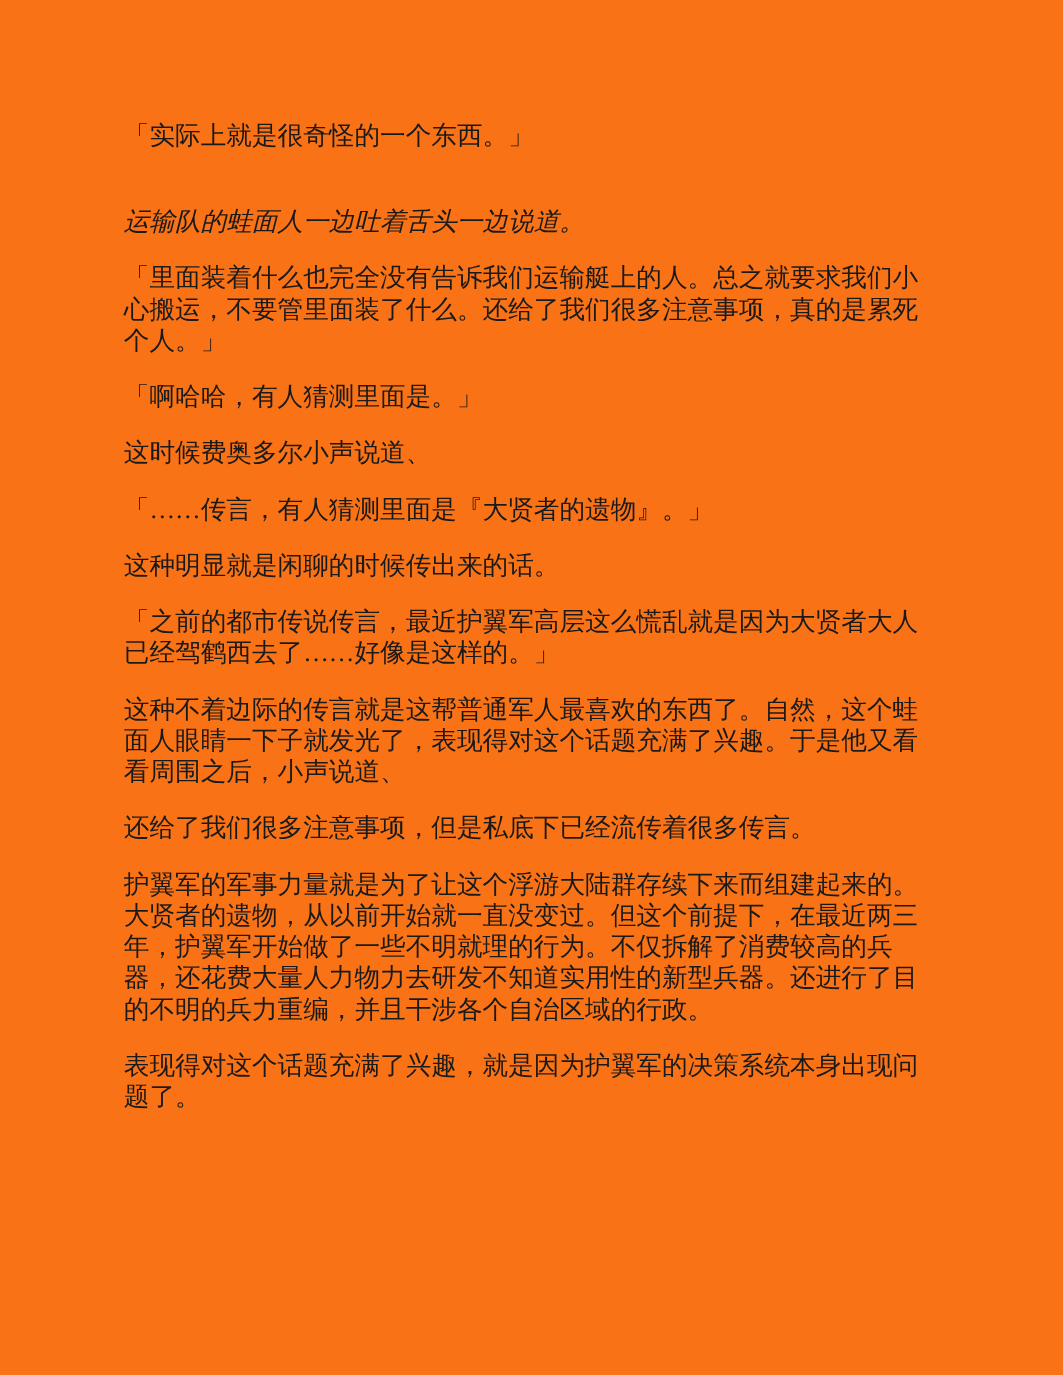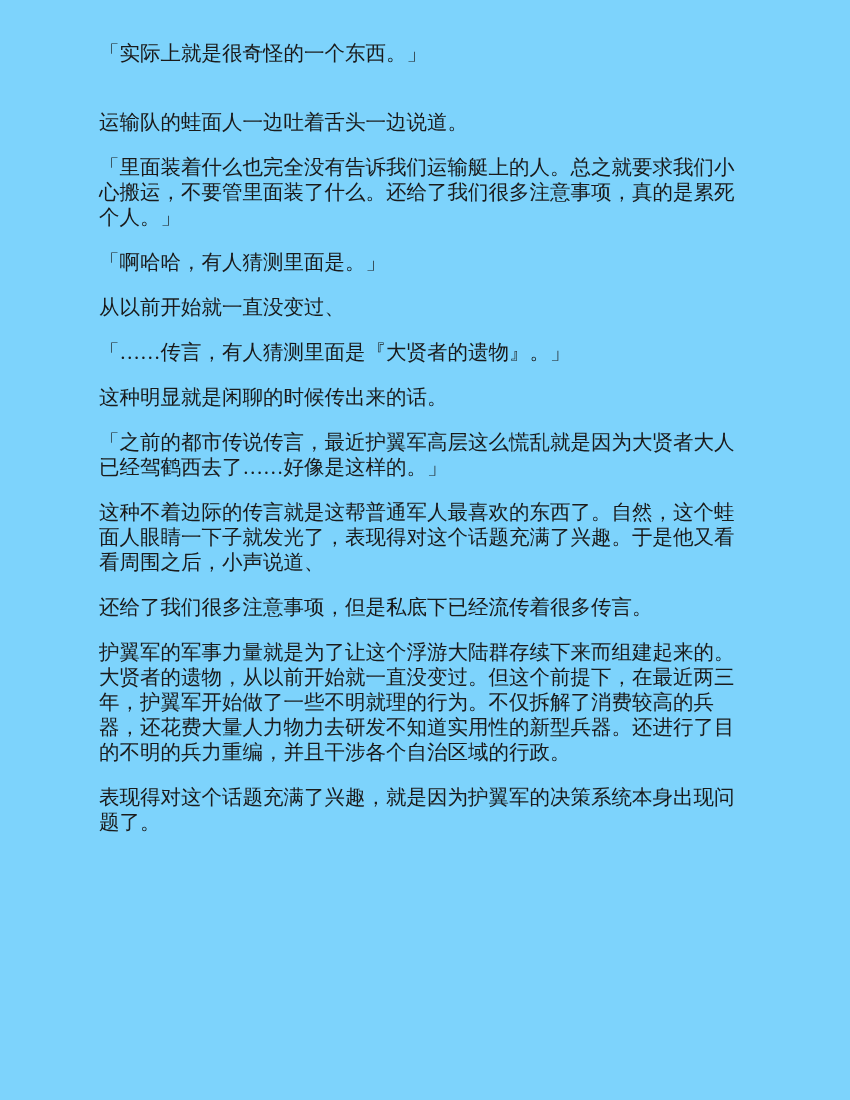--- a/index.html
+++ b/index.html
@@ -7,48 +7,49 @@
     padding: 0;
     background: #ffffff;
     width: 850px;
     height: 1100px;
     overflow: hidden;
   }
   .page {
     box-sizing: border-box;
     width: 850px;
     height: 1100px;
-    padding: 41px 0 0 99px;
-    background: #7dd3fc;
+    padding: 97px 0 0 99px;
+    background: #f97316;
     font-family: "Liberation Serif", "DejaVu Serif", serif;
   }
   .para {
     width: 645px;
     margin: 0 0 20px 0;
     font-size: 20.5px;
     line-height: 25px;
     color: #1a1a1a;
     letter-spacing: 0;
     word-break: normal;
     overflow-wrap: normal;
     text-align: left;
   }
   .section-gap {
     margin-top: 44px;
+    font-style: italic;
   }
 </style>
 </head>
 <body>
 
 <div class="page">
   <p class="para">「实际上就是很奇怪的一个东西。」</p>
   <p class="para section-gap">运输队的蛙面人一边吐着舌头一边说道。</p>
   <p class="para">「里面装着什么也完全没有告诉我们运输艇上的人。总之就要求我们小心搬运，不要管里面装了什么。还给了我们很多注意事项，真的是累死个人。」</p>
   <p class="para">「啊哈哈，有人猜测里面是。」</p>
-  <p class="para">从以前开始就一直没变过、</p>
+  <p class="para">这时候费奥多尔小声说道、</p>
   <p class="para">「……传言，有人猜测里面是『大贤者的遗物』。」</p>
   <p class="para">这种明显就是闲聊的时候传出来的话。</p>
   <p class="para">「之前的都市传说传言，最近护翼军高层这么慌乱就是因为大贤者大人已经驾鹤西去了……好像是这样的。」</p>
   <p class="para">这种不着边际的传言就是这帮普通军人最喜欢的东西了。自然，这个蛙面人眼睛一下子就发光了，表现得对这个话题充满了兴趣。于是他又看看周围之后，小声说道、</p>
   <p class="para">还给了我们很多注意事项，但是私底下已经流传着很多传言。</p>
   <p class="para">护翼军的军事力量就是为了让这个浮游大陆群存续下来而组建起来的。大贤者的遗物，从以前开始就一直没变过。但这个前提下，在最近两三年，护翼军开始做了一些不明就理的行为。不仅拆解了消费较高的兵器，还花费大量人力物力去研发不知道实用性的新型兵器。还进行了目的不明的兵力重编，并且干涉各个自治区域的行政。</p>
   <p class="para">表现得对这个话题充满了兴趣，就是因为护翼军的决策系统本身出现问题了。</p>
 </div>
 
 </body></html>

